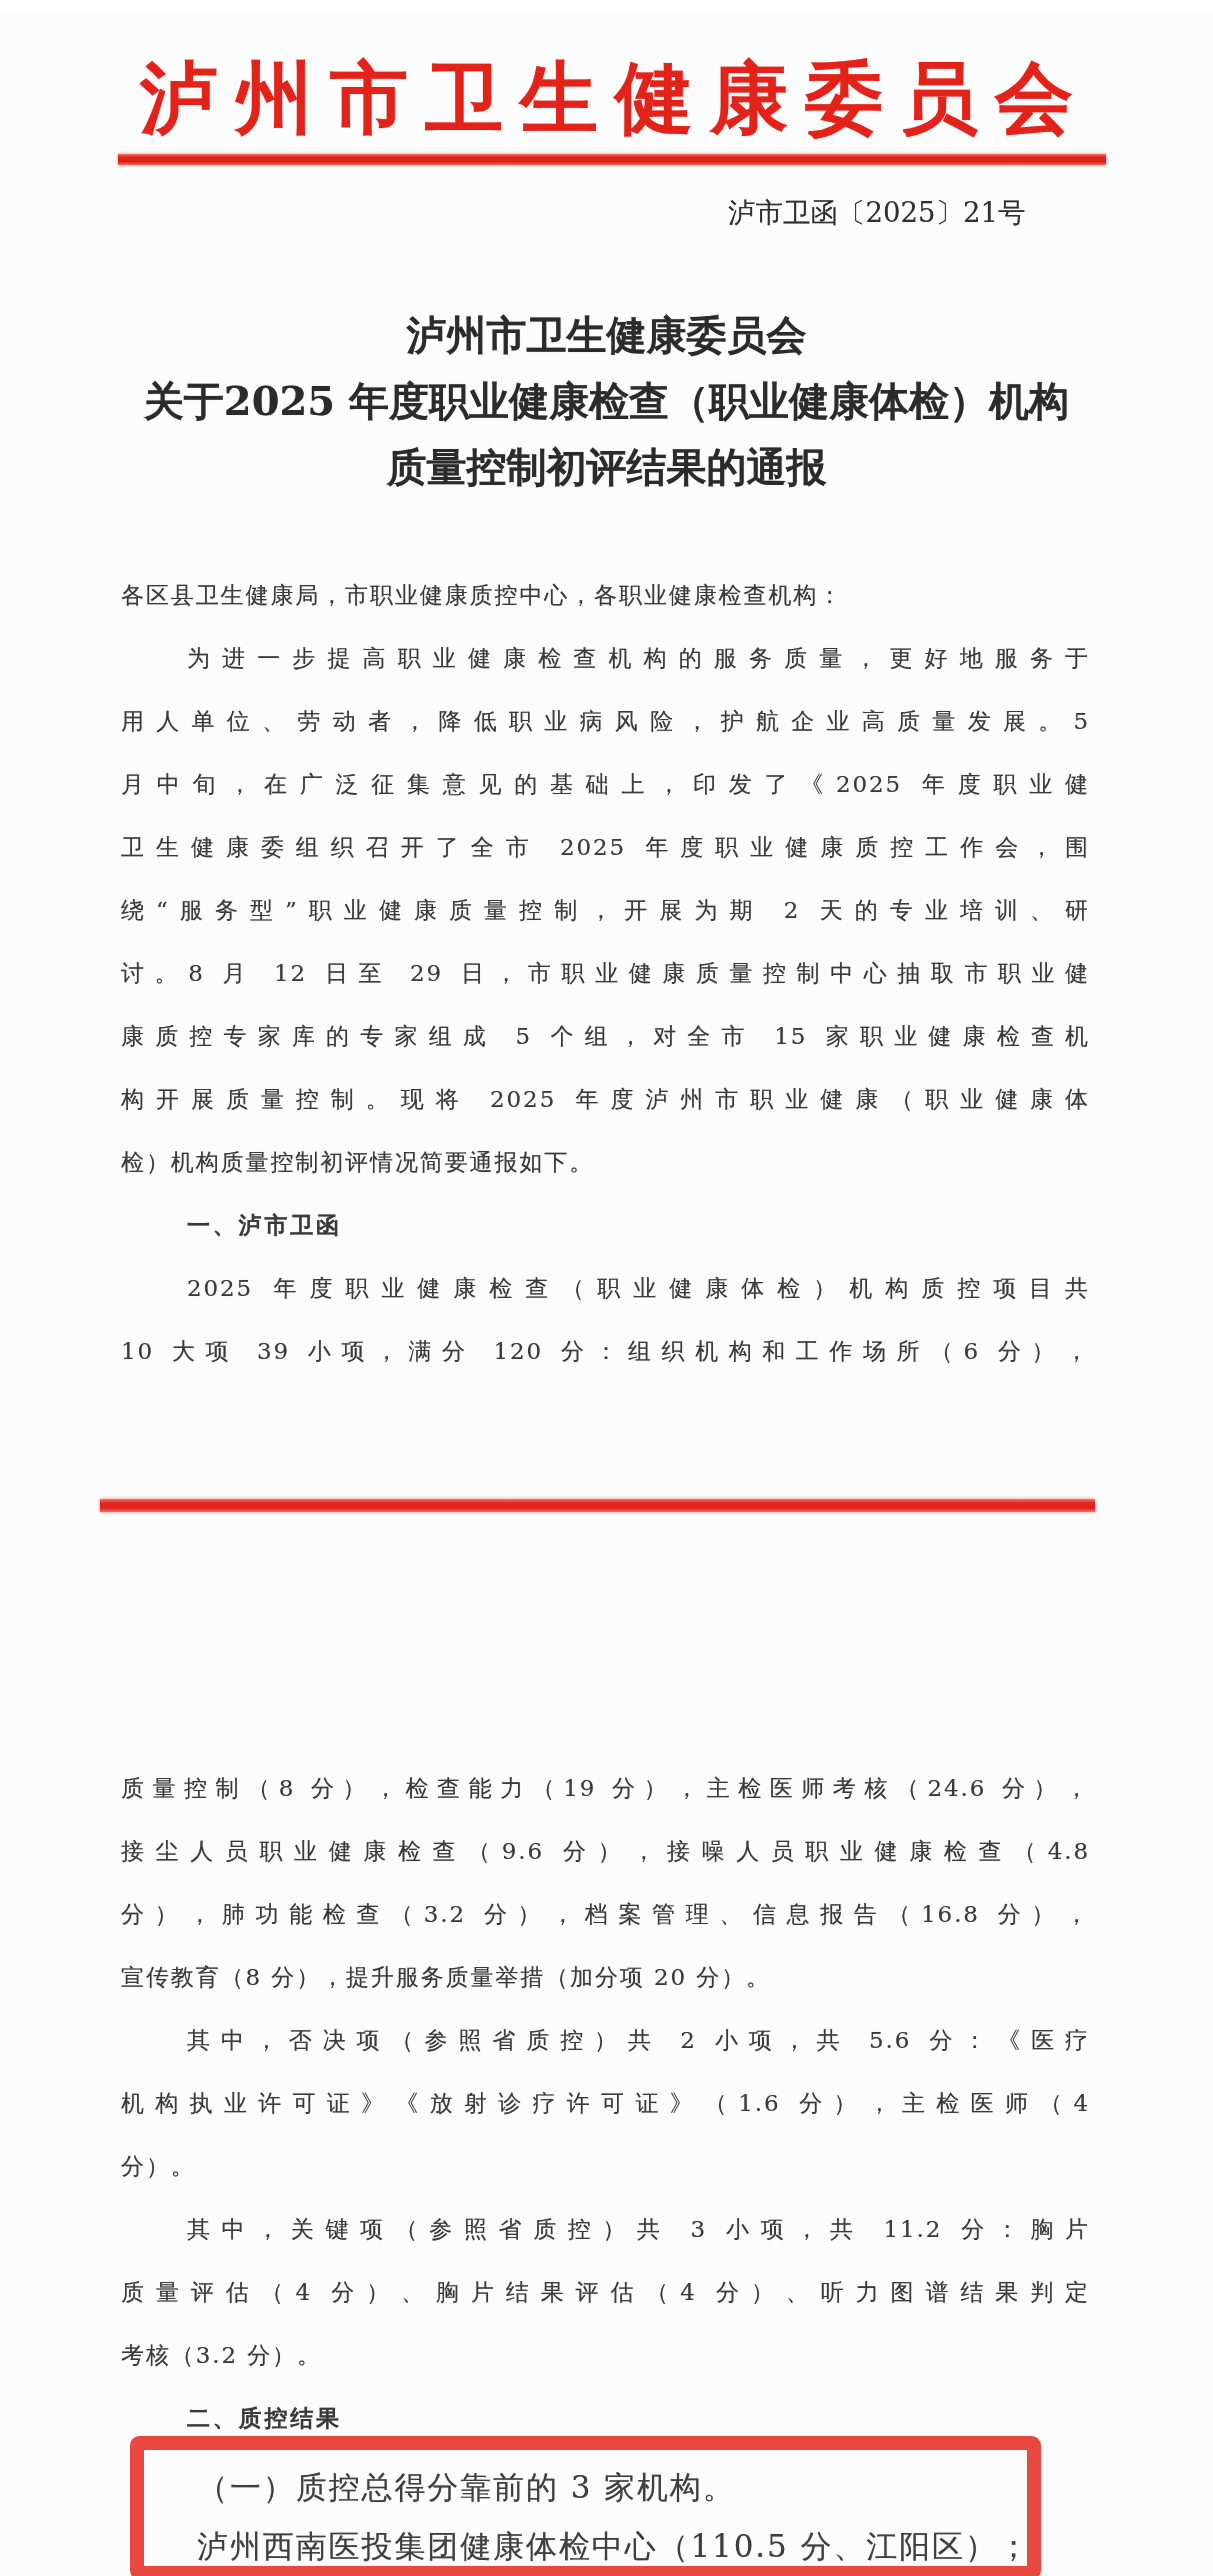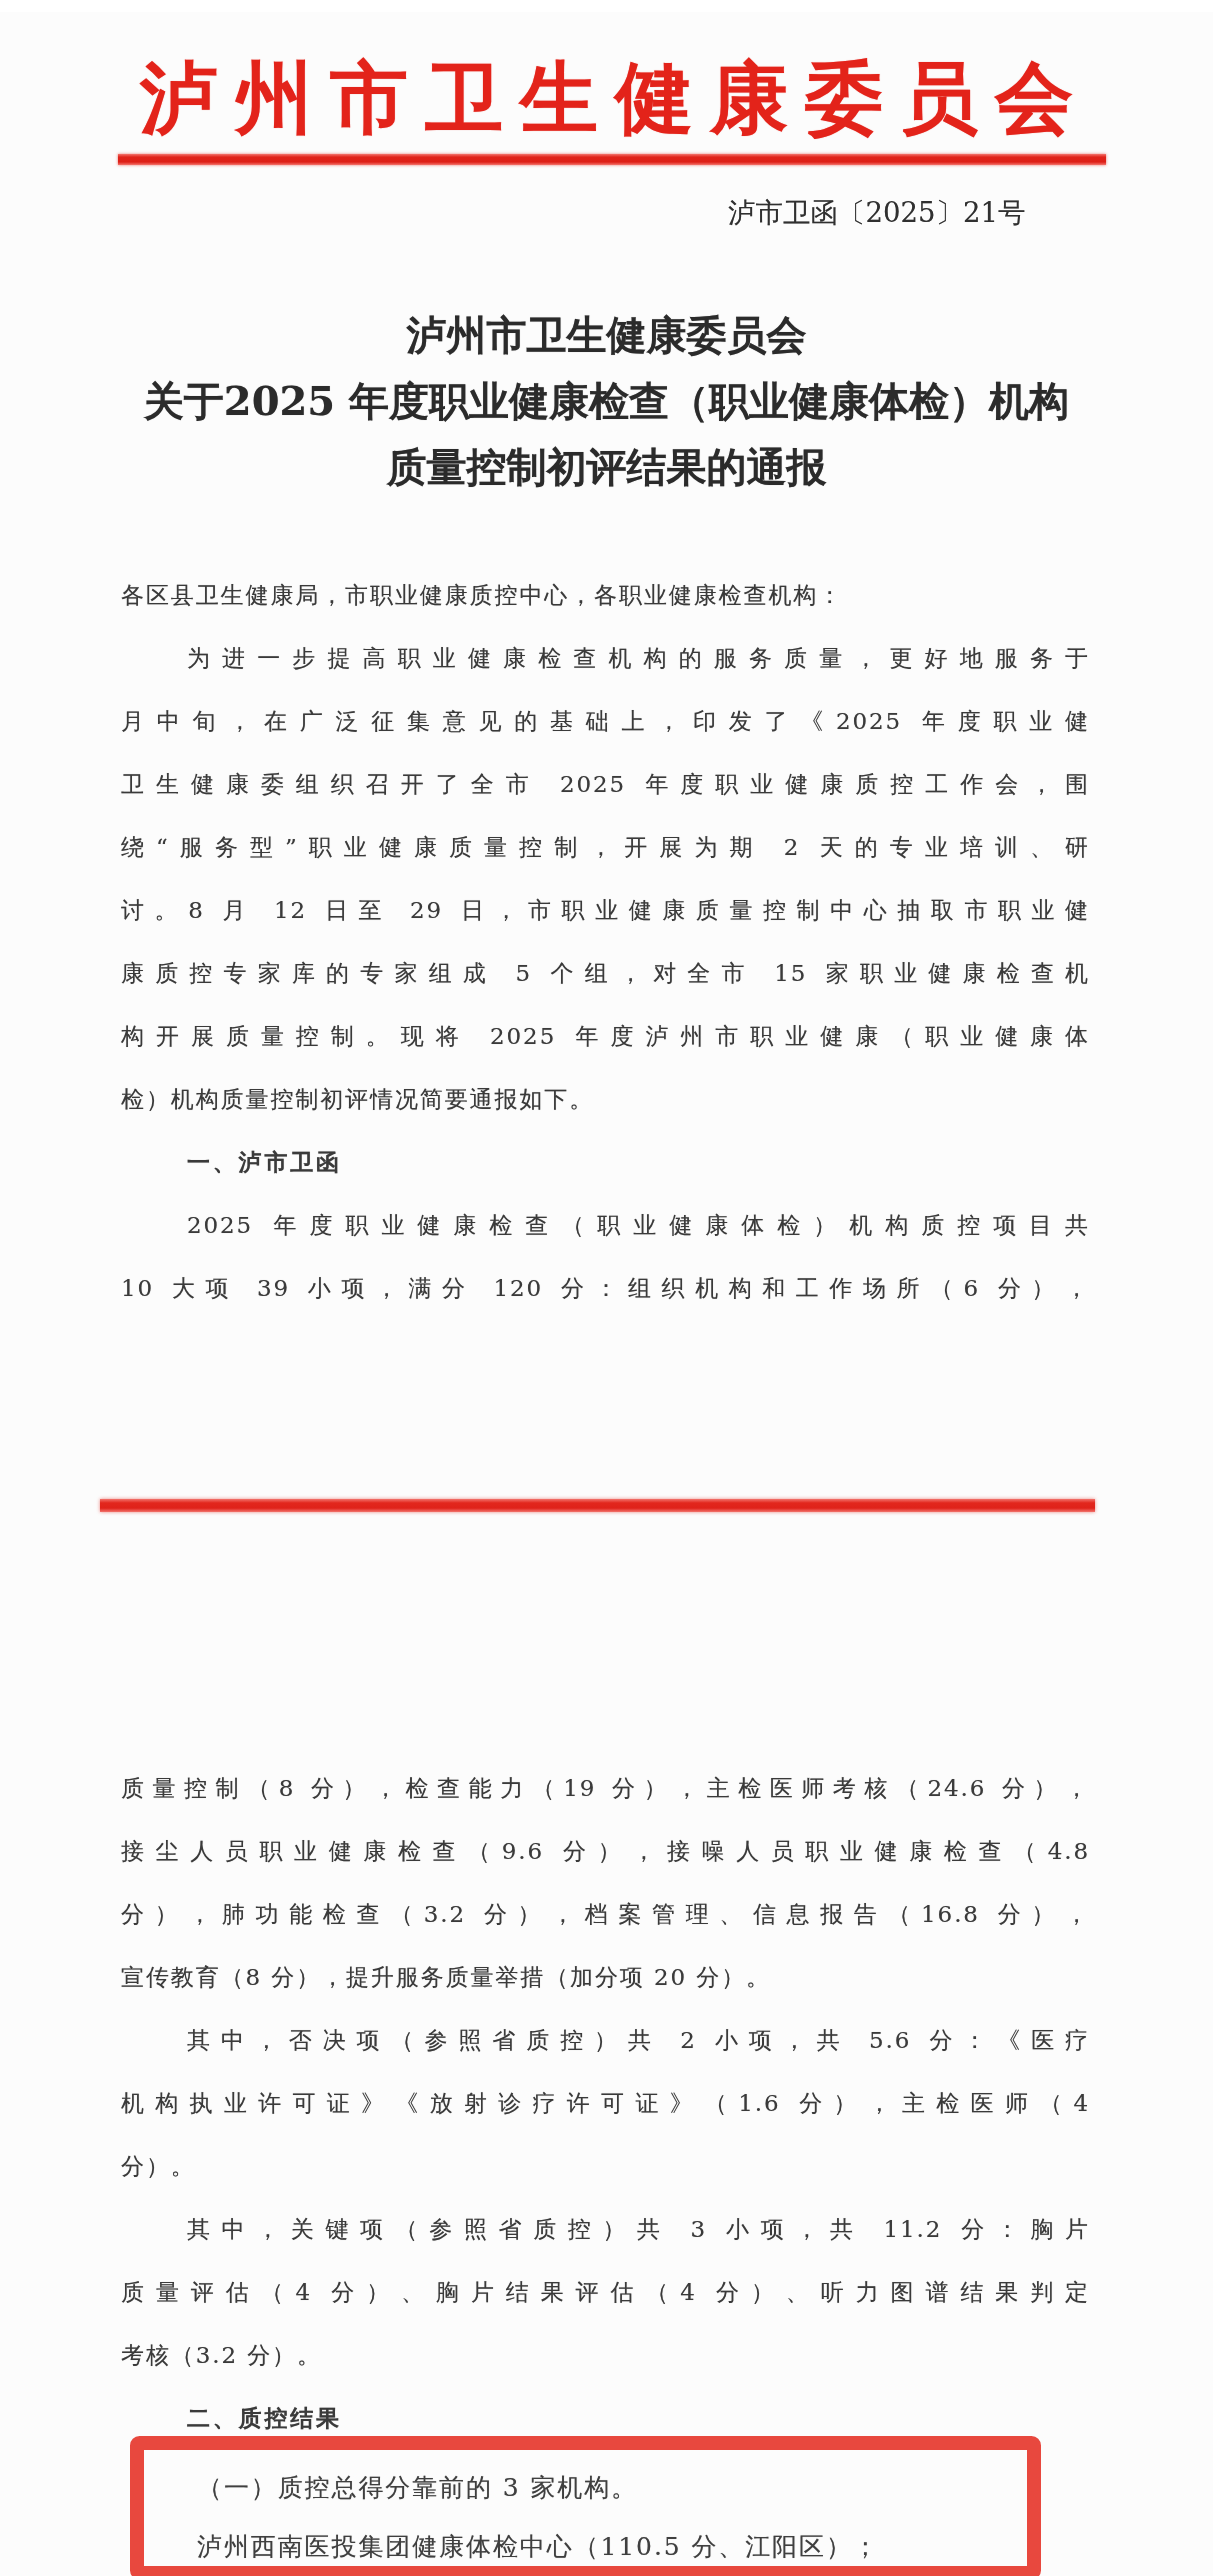--- a/index.html
+++ b/index.html
@@ -78,21 +78,21 @@
   
   .highlight-box{
     position:absolute;left:130px;top:2424px;width:911px;height:144px;
     box-sizing:border-box;
     border:14.2px solid var(--box-red);
     border-radius:9.5px;
     background:transparent;
   }
   .highlight-box .inner{
     padding:7.6px 0 0 53px;
-    font-size:25px;color:#3f3f3f;
+    font-size:31px;color:#3f3f3f;
     text-shadow:0 0 0.7px rgba(0,0,0,.38);
   }
   .highlight-box .line{
     height:59px;line-height:59px;
     text-align-last:left;-moz-text-align-last:left;
   }
   .box-shadow-strip{
     position:absolute;left:152px;top:2569px;width:882px;height:6.6px;
     background:#9b939b;opacity:.85;border-radius:1.9px;
   }
@@ -110,20 +110,21 @@
 
   <div class="doc-title">
     <div>泸州市卫生健康委员会</div>
     <div>关于2025 年度职业健康检查（职业健康体检）机构</div>
     <div>质量控制初评结果的通报</div>
   </div>
 
   <div class="body-block body-1">
       <div class="line nofill">各区县卫生健康局，市职业健康质控中心，各职业健康检查机构：</div>
       <div class="line indent">为进一步提高职业健康检查机构的服务质量，更好地服务于</div>
+      <div class="line">用人单位、劳动者，降低职业病风险，护航企业高质量发展。5</div>
       <div class="line">月中旬，在广泛征集意见的基础上，印发了《2025 年度职业健</div>
       <div class="line">卫生健康委组织召开了全市 2025 年度职业健康质控工作会，围</div>
       <div class="line">绕“服务型”职业健康质量控制，开展为期 2 天的专业培训、研</div>
       <div class="line">讨。8 月 12 日至 29 日，市职业健康质量控制中心抽取市职业健</div>
       <div class="line">康质控专家库的专家组成 5 个组，对全市 15 家职业健康检查机</div>
       <div class="line">构开展质量控制。现将 2025 年度泸州市职业健康（职业健康体</div>
       <div class="line nofill">检）机构质量控制初评情况简要通报如下。</div>
       <div class="line indent bold nofill">一、泸市卫函</div>
       <div class="line indent">2025 年度职业健康检查（职业健康体检）机构质控项目共</div>
       <div class="line">10 大项 39 小项，满分 120 分：组织机构和工作场所（6 分），</div>

